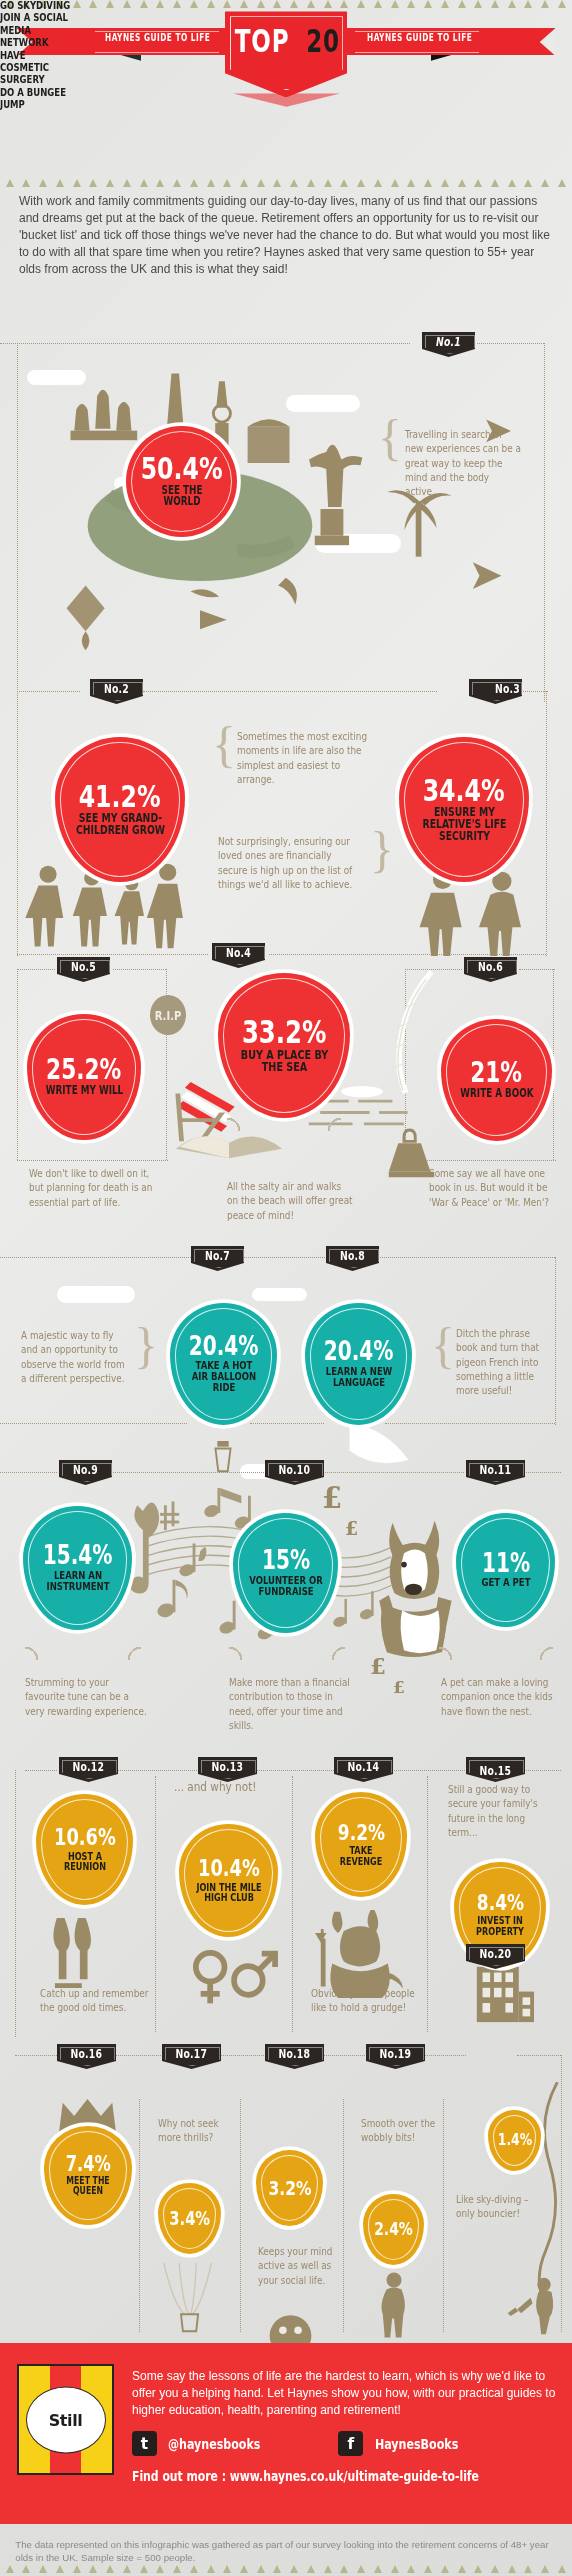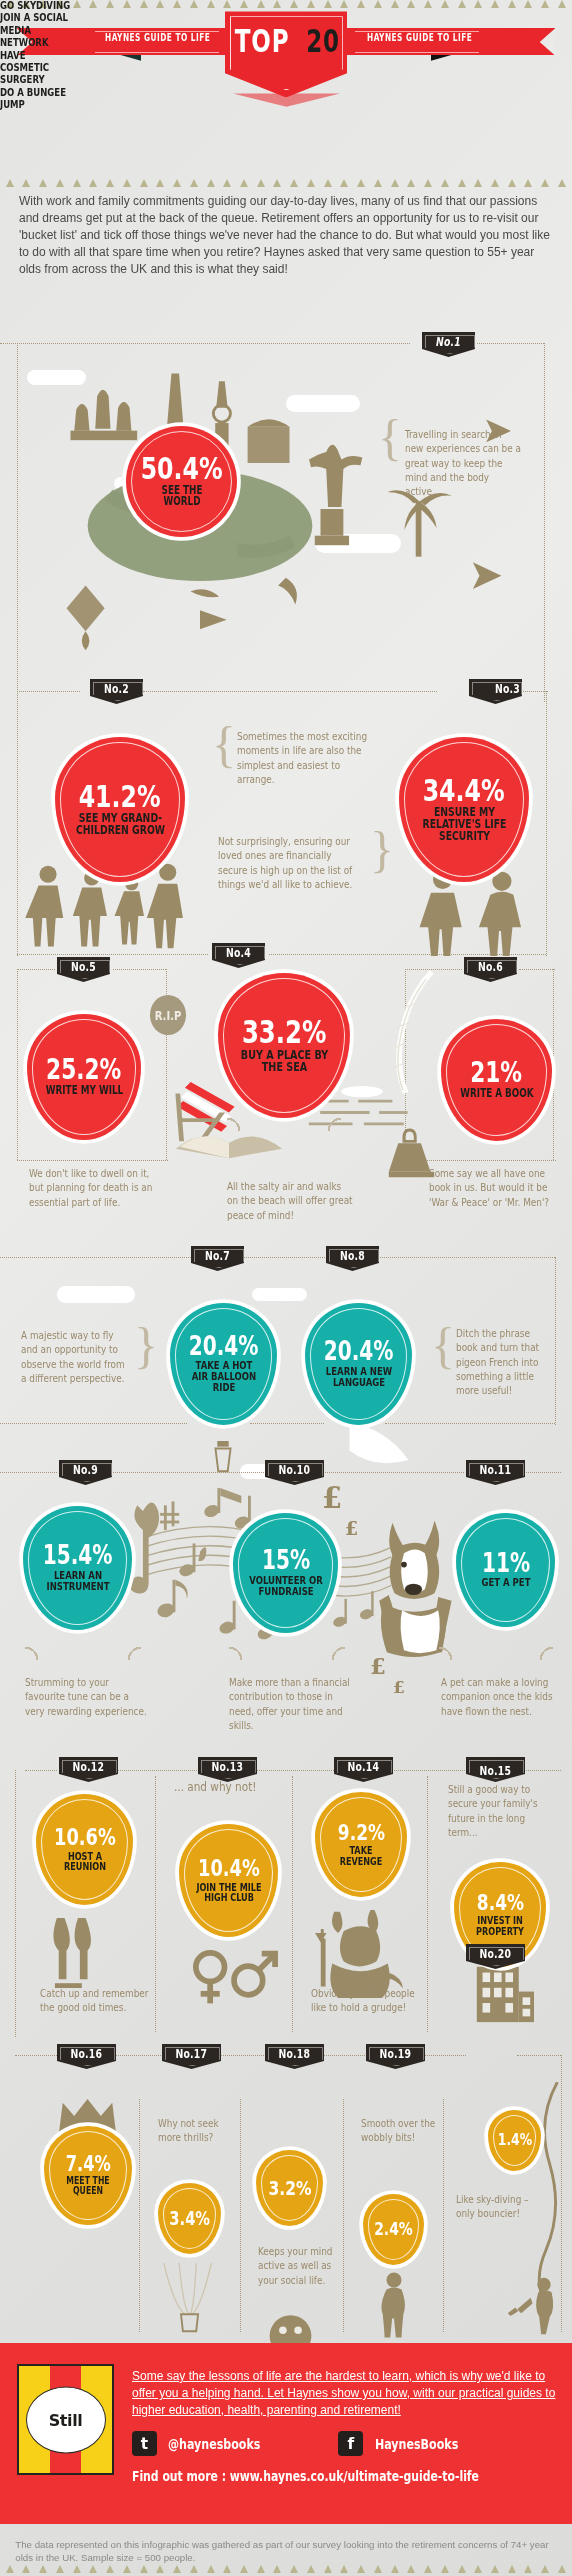--- a/index.html
+++ b/index.html
@@ -221,21 +221,21 @@
     width:80px;height:67px;border-radius:50%;background:#fff;
     display:flex;align-items:center;justify-content:center;
     border:1.9px solid #2a2a28;
   }
   .haynes-word {
     font-family:"DejaVu Sans","Liberation Sans",sans-serif; font-weight:700;
     font-size:16px; color:#1d1d1b; letter-spacing:-0.4px;
   }
   .foot-text {
     position:absolute; left:132px; top:25px; width:426px;
-    color:#fff; font-size:12px; line-height:17px;text-decoration:underline;
+    color:#fff; font-size:12px; line-height:17px;
   }
   .social {
     position:absolute; left:132px; top:88px; display:flex; align-items:center; gap:11.4px;
     color:#fff;
   }
   .sq-icon {
     width:25px;height:25px;background:#241f1d;border-radius:3.8px;
     display:flex;align-items:center;justify-content:center;color:#fff;font-weight:700;font-size:15.3px;
     font-family:"DejaVu Sans","Liberation Sans",sans-serif;
   }
@@ -980,21 +980,21 @@
     <div class="social">
       <div class="sq-icon">t</div>
       <div class="social-name">@haynesbooks</div>
       <div style="width:42px"></div>
       <div class="sq-icon">f</div>
       <div class="social-name">HaynesBooks</div>
     </div>
     <div class="findout">Find out more : www.haynes.co.uk/ultimate-guide-to-life</div>
   </div>
 
-  <div class="source">The data represented on this infographic was gathered as part of our survey looking into the retirement concerns of 74+ year olds in the UK.  Sample size = 500 people.</div>
+  <div class="source">The data represented on this infographic was gathered as part of our survey looking into the retirement concerns of 48+ year olds in the UK.  Sample size = 500 people.</div>
 
   <div class="tri-row" style="bottom:1.9px;" id="triBot">
       <div class="tri"></div>
       <div class="tri"></div>
       <div class="tri"></div>
       <div class="tri"></div>
       <div class="tri"></div>
       <div class="tri"></div>
       <div class="tri"></div>
       <div class="tri"></div>

